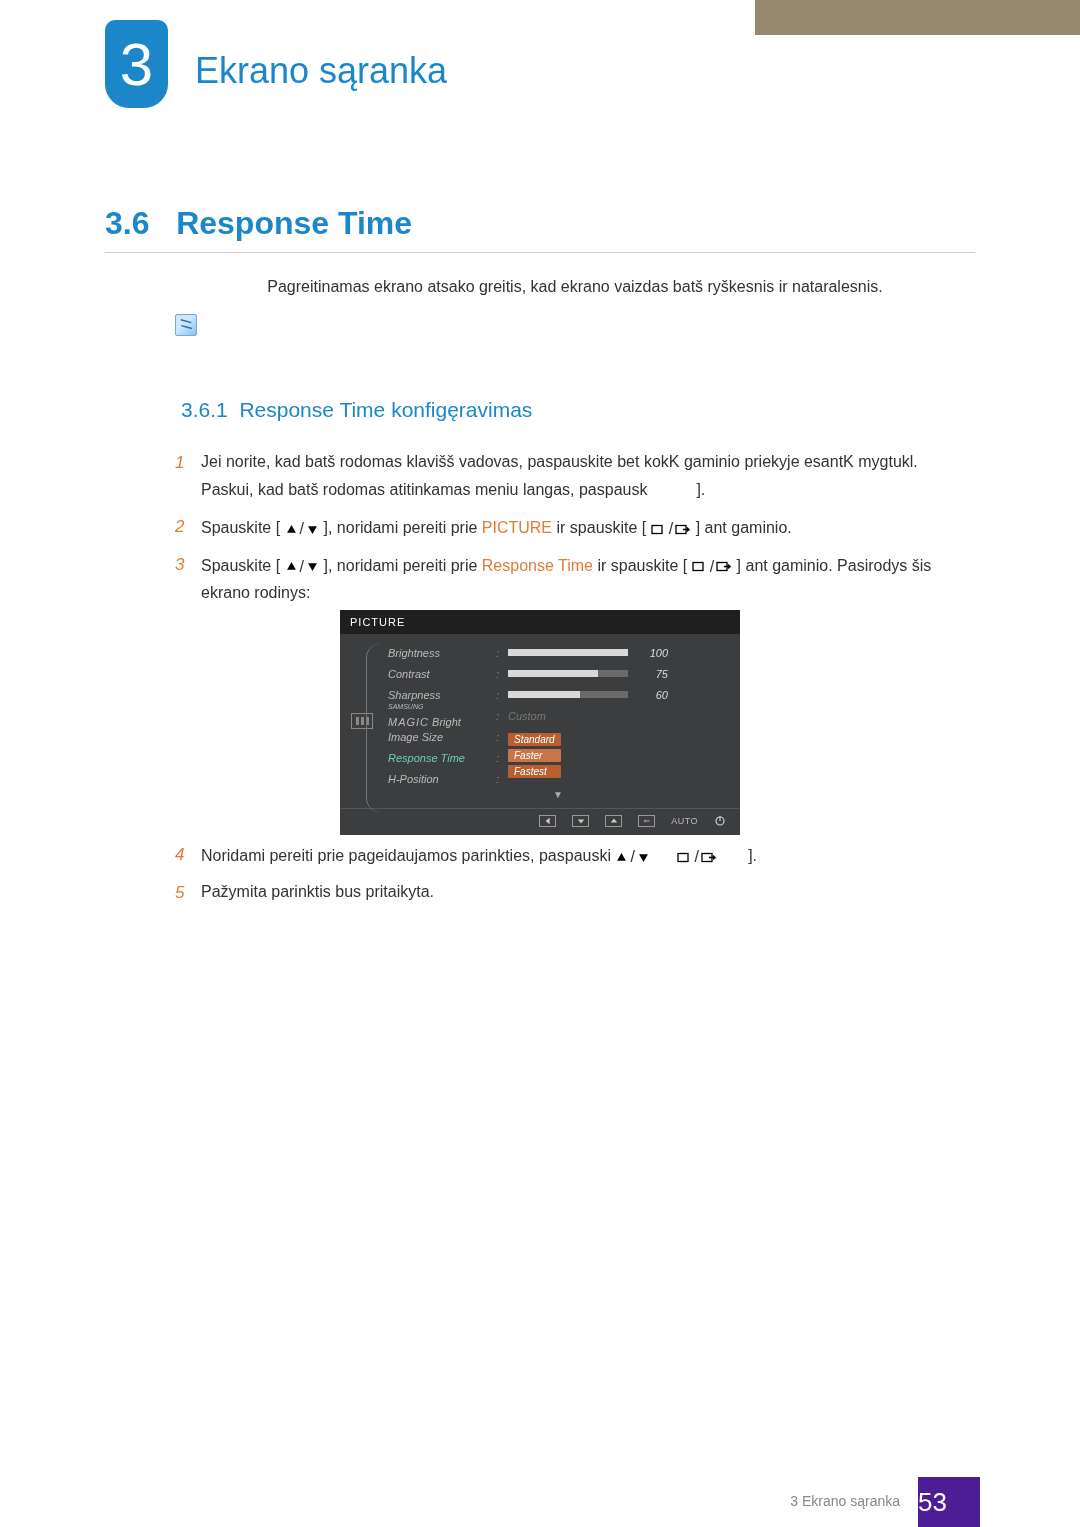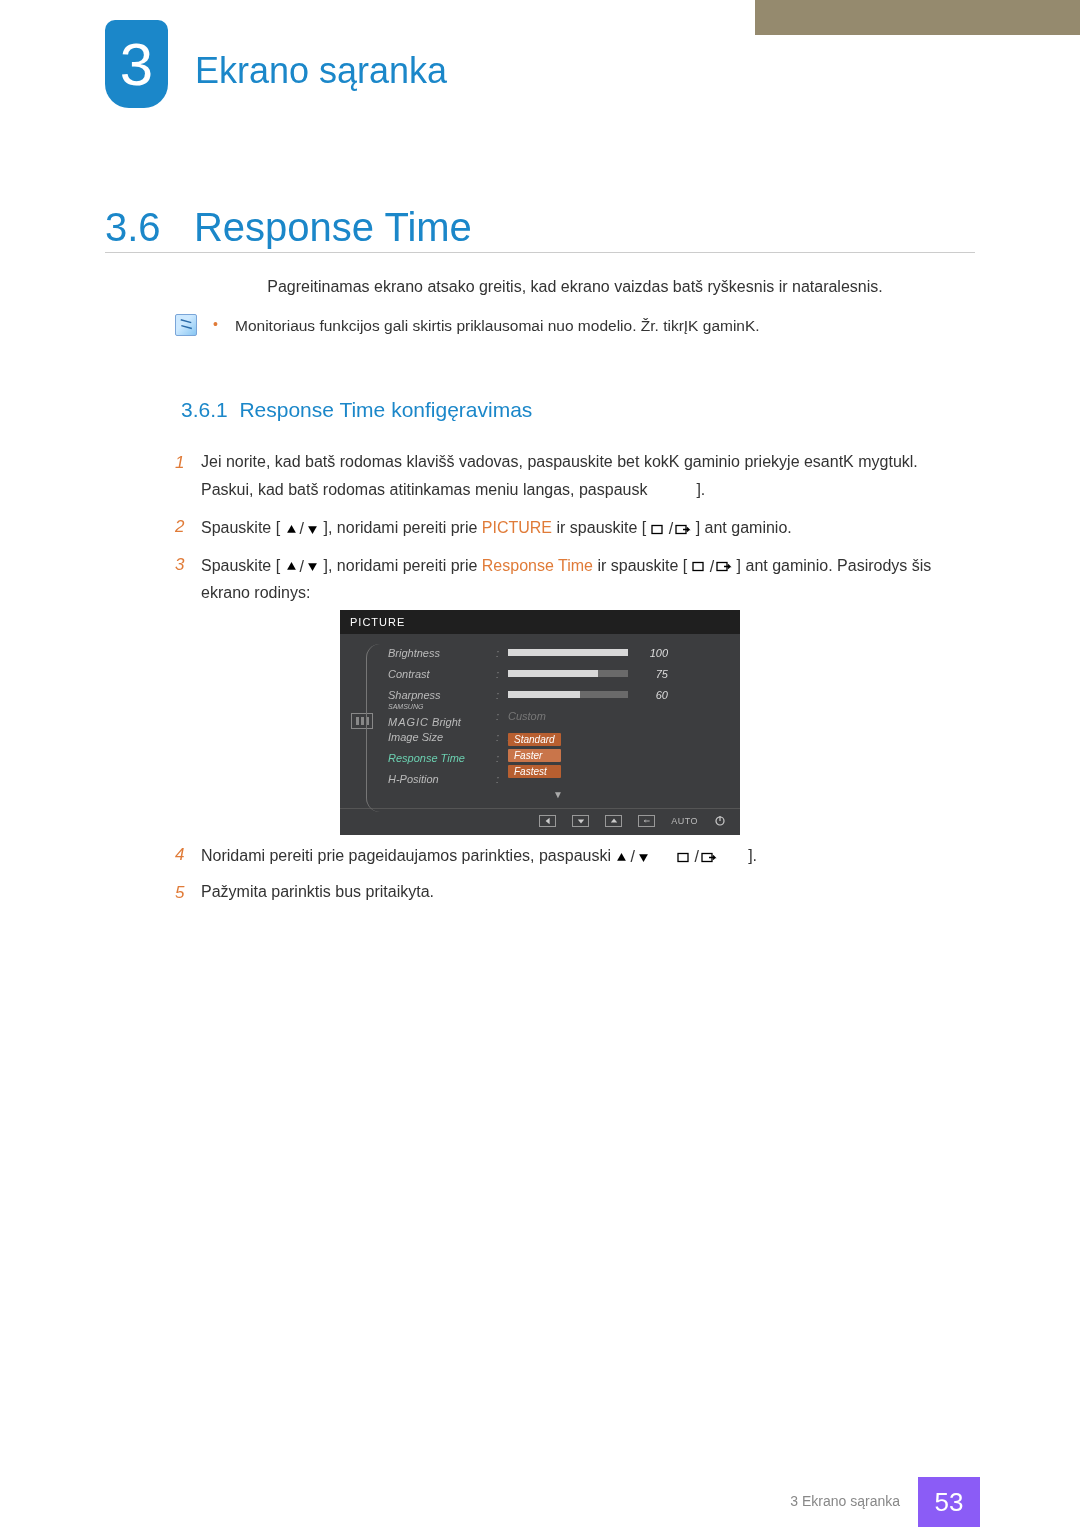--- a/index.html
+++ b/index.html
@@ -36,23 +36,23 @@
   .chapter-title {
     position: absolute;
     top: 50px; left: 195px;
     font-size: 36px;
     color: #1b87c9;
     font-weight: 400;
   }
   .section-heading {
     position: absolute;
     top: 205px; left: 105px;
-    font-size: 40px;
+    font-size: 32px;
     color: #1b87c9;
-    font-weight: 400;
+    font-weight: 700;
   }
   .section-underline {
     position: absolute;
     top: 252px; left: 105px;
     width: 870px; height: 1px;
     background: #ccc;
   }
   .intro-text {
     position: absolute;
     top: 278px; left: 175px;
@@ -184,22 +184,22 @@
   .footer-left {
     position:absolute;
     bottom: 18px; right: 180px;
     font-size: 14px;
     color:#888;
   }
   .footer-badge {
     position:absolute;
     bottom: 0; right:100px;
     width:62px;height:50px;
-    background:#8b5cf6;
-    display:flex;align-items:center;justify-content:center;
+    background:#4c1d95;
+    display:flex;align-items:center;justify-content:flex-start;
     color:#fff;font-size:26px;
   }
 </style>
 </head>
 <body>
 
 <div class="top-bar"></div>
 
 <div class="chapter-badge">
   <span>3</span>
@@ -215,21 +215,20 @@
 
 <div class="intro-text">Pagreitinamas ekrano atsako greitis, kad ekrano vaizdas batš ryškesnis ir nataralesnis.</div>
 
 <div class="note-box">
   <div class="note-icon">
     <svg viewBox="0 0 24 24">
         <path fill="none" stroke="#2a6aa8" stroke-width="2.5" d="M3 3 L21 8 M4 13 L22 18"></path>
       </svg>
   </div>
   <ul class="note-list">
-    <li>Monitoriaus funkcijos gali skirtis priklausomai nuo modelio. Žr. tikrĮK gaminK.</li>
   </ul>
 </div>
 
 <div class="subsection-heading">
   <span>3.6.1</span>&nbsp;
   <span>Response Time konfigęravimas</span>
 </div>
 
 <div class="steps">
   <div class="step">

